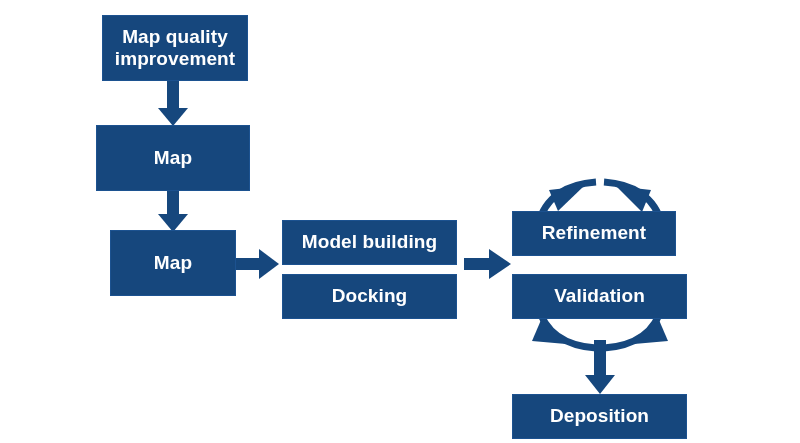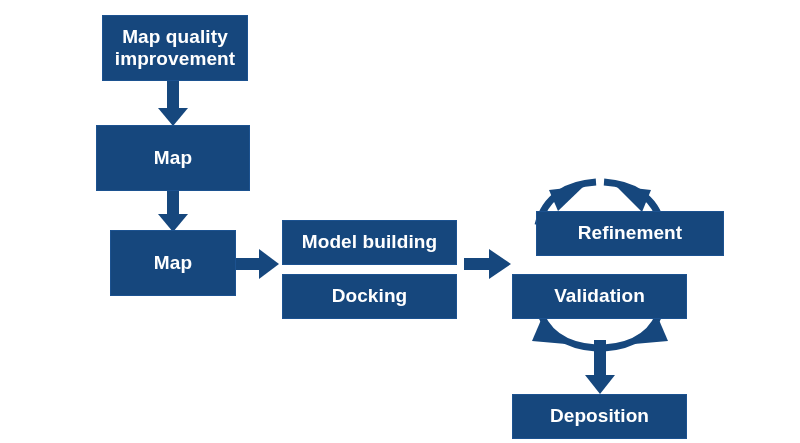--- a/index.html
+++ b/index.html
@@ -42,21 +42,21 @@
   
   .n-quality      { left:102px; top:15px;  width:146px; height:66px; }
   .n-improvement  { left:96px;  top:125px; width:154px; height:66px; }
   .n-symmetry     { left:110px; top:230px; width:126px; height:66px; }
 
   
   .n-modelbuild   { left:282px; top:211px; width:175px; height:45px;margin-top:9px; }
   .n-docking      { left:282px; top:274px; width:175px; height:45px;text-align:right; }
 
   
-  .n-refinement   { left:536px; top:211px; width:188px; height:45px; }
+  .n-refinement   { left:512px; top:211px; width:164px; height:45px; }
   .n-validation   { left:512px; top:274px; width:175px; height:45px; }
   .n-deposition   { left:512px; top:394px; width:175px; height:45px; }
 
   
   #arrows {
     position: absolute;
     left: 0; top: 0;
     width: 800px;
     height: 443px;
     pointer-events: none;

